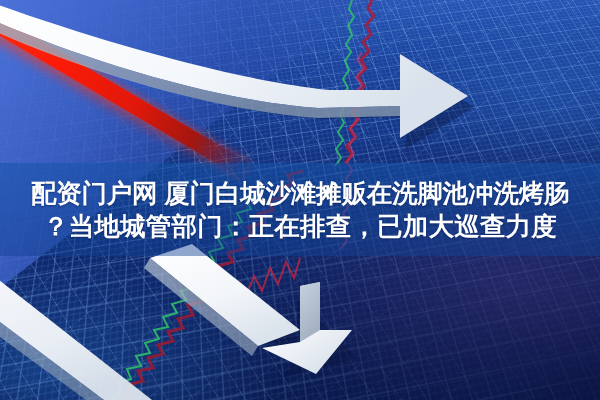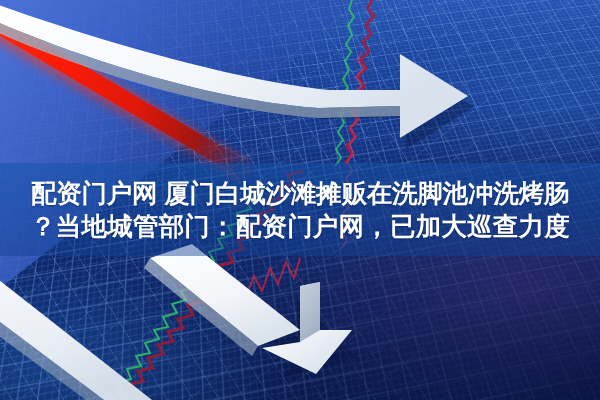--- a/index.html
+++ b/index.html
@@ -270,16 +270,16 @@
     <g>
       <path d="M -40 292 L -6 276 L 152 400 L 104 400 Z" fill="url(#arrowGradDown)" opacity=".96"></path>
       <path d="M -40 292 L 104 400 L 86 400 L -48 302 Z" fill="url(#arrowGradSide)" opacity=".6"></path>
     </g>
   </svg>
 
   <div class="text-band"></div>
 
   <div class="headline">
     <div class="line line-1">配资门户网 厦门白城沙滩摊贩在洗脚池冲洗烤肠</div>
-    <div class="line line-2">？当地城管部门：配资门户网，已加大巡查力度</div>
+    <div class="line line-2">？当地城管部门：正在排查，已加大巡查力度</div>
   </div>
 
 </div>
 
 </body></html>

